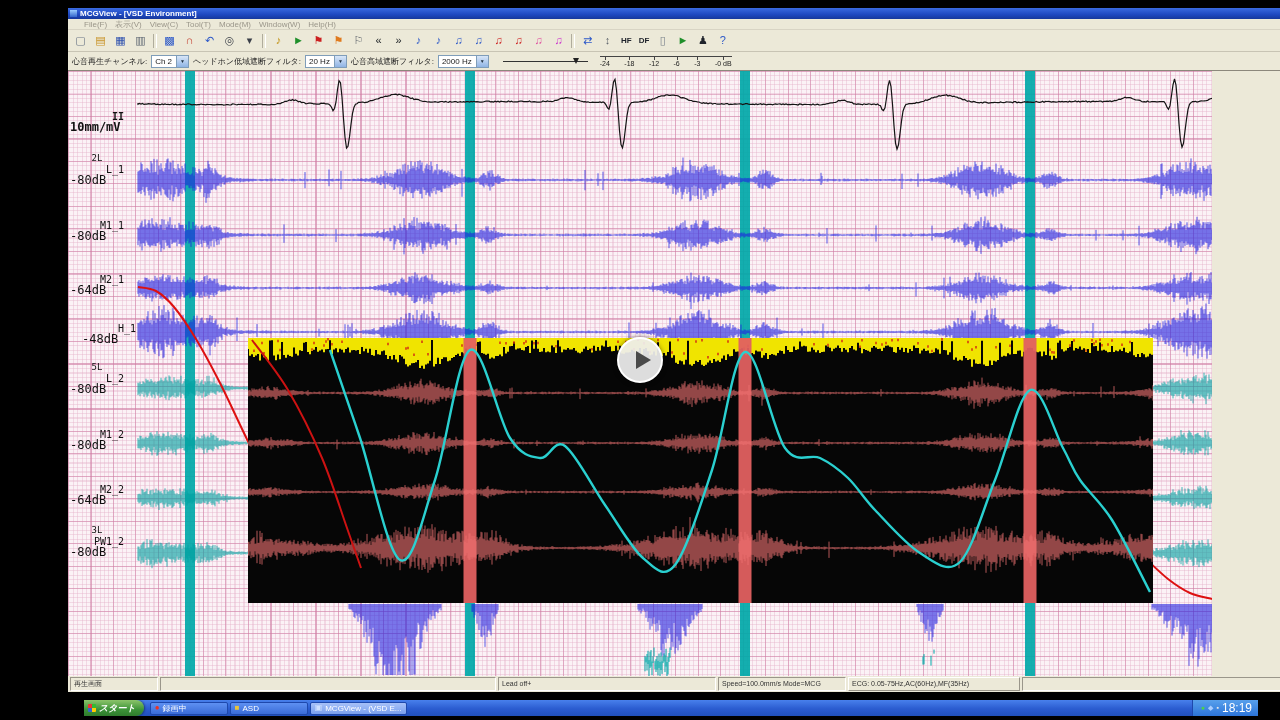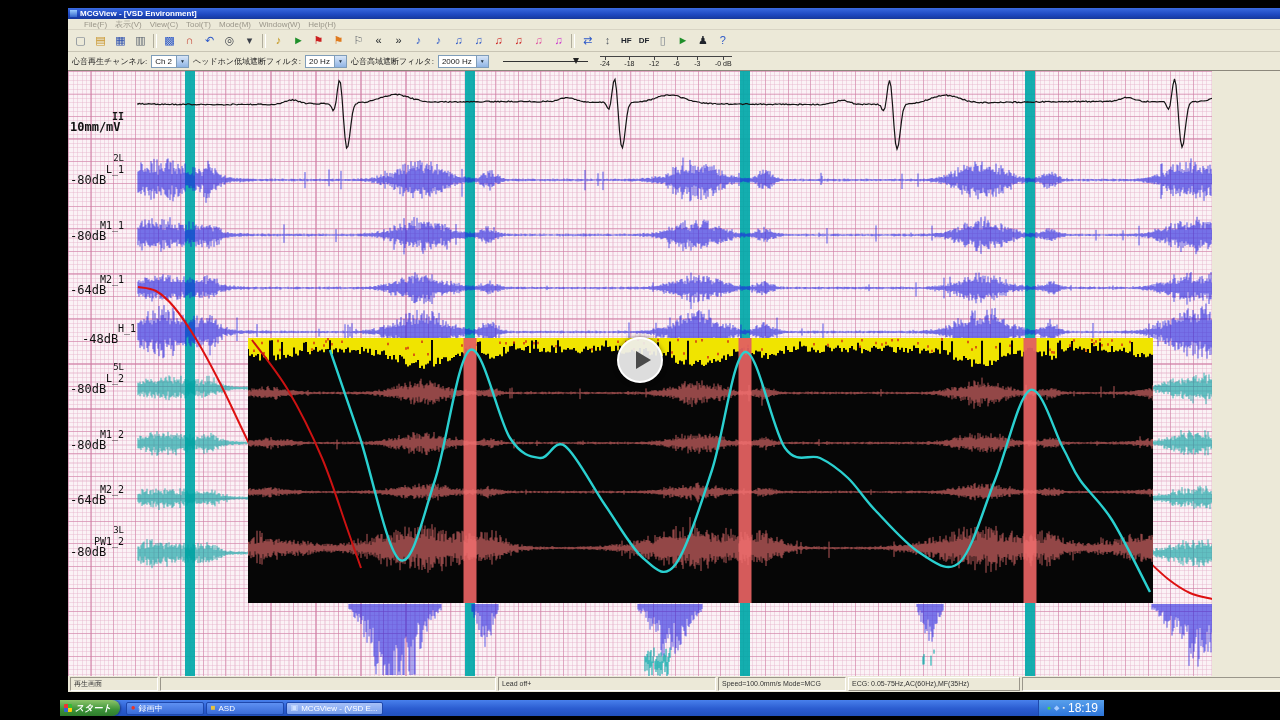--- a/index.html
+++ b/index.html
@@ -42,38 +42,38 @@
   .chart{position:absolute;left:0;top:63px;width:1144px;height:605px;background-color:#fbf2f6;
     background-image:
       repeating-linear-gradient(to right, rgba(205,120,160,.50) 0 1px, transparent 1px 22.5px),
       repeating-linear-gradient(to bottom, rgba(205,120,160,.50) 0 1px, transparent 1px 22.5px),
       repeating-linear-gradient(to right, rgba(228,175,200,.40) 0 1px, transparent 1px 4.5px),
       repeating-linear-gradient(to bottom, rgba(228,175,200,.40) 0 1px, transparent 1px 4.5px);
     overflow:hidden;}
   #wave-svg{position:absolute;left:0;top:0;}
   .chan-labels{position:absolute;left:0;top:0;width:64px;height:100%;}
   .chan{position:absolute;left:2px;width:54px;color:#101010;font-family:"DejaVu Sans Mono","Liberation Mono",monospace;}
-  .chan .grp{font-size:9px;line-height:11px;text-align:right;}
+  .chan .grp{font-size:9px;line-height:11px;text-align:center;}
   .chan .lbl{font-size:10px;line-height:11px;text-align:right;}
   .chan .sub{font-size:12px;line-height:10px;text-align:left;}
   .chan .bold{font-weight:bold;}
   .video{position:absolute;left:180px;top:267px;width:905px;height:265px;background:#060606;overflow:hidden;}
   .play-btn{position:absolute;left:549px;top:266px;width:46px;height:46px;border-radius:50%;
     background:rgba(238,238,238,.93);border:2px solid #fff;box-sizing:border-box;box-shadow:0 0 5px rgba(0,0,0,.5);}
   .play-btn .tri{position:absolute;left:17px;top:12px;width:0;height:0;
     border-top:9px solid transparent;border-bottom:9px solid transparent;border-left:15px solid #4a4a4a;}
   
   .statusbar{position:absolute;left:0;top:668px;width:100%;height:16px;background:#ece9d8;
     display:flex;gap:2px;align-items:stretch;padding:1px 2px;box-sizing:border-box;}
   .scell{border:1px solid;border-color:#9a968a #fff #fff #9a968a;font-size:7px;line-height:11px;
     padding:0 3px;color:#333;white-space:nowrap;overflow:hidden;box-sizing:border-box;}
   .scell.raised{border-color:#fff #9a968a #9a968a #fff;}
   .scell.grow{flex:1;}
   
-  .taskbar{position:absolute;left:60px;top:700px;width:1044px;height:16px;
+  .taskbar{position:absolute;left:84px;top:700px;width:1174px;height:16px;
     background:linear-gradient(#4880ec,#2b5cd0 55%,#2050bc);display:flex;align-items:center;}
   .start{height:16px;display:flex;align-items:center;gap:3px;padding:0 8px 0 4px;
     background:linear-gradient(#8cc46a,#3c9338 60%,#2e7c2c);border-radius:0 8px 8px 0;
     color:#fff;font-size:9px;font-weight:bold;font-style:italic;flex:0 0 auto;box-shadow:1px 0 2px rgba(0,0,0,.4);}
   .winflag{width:8px;height:8px;border-radius:1px;
     background:conic-gradient(#3b3 0 25%,#fc0 0 50%,#36c 0 75%,#e33 0);}
   .tasks{display:flex;gap:2px;margin-left:6px;align-items:center;}
   .task{height:13px;display:flex;align-items:center;gap:3px;padding:0 4px;min-width:78px;max-width:100px;
     background:linear-gradient(#5e90f2,#3a6cd8);border:1px solid #1e48ac;border-radius:2px;
     color:#fff;font-size:8px;white-space:nowrap;overflow:hidden;box-sizing:border-box;}

